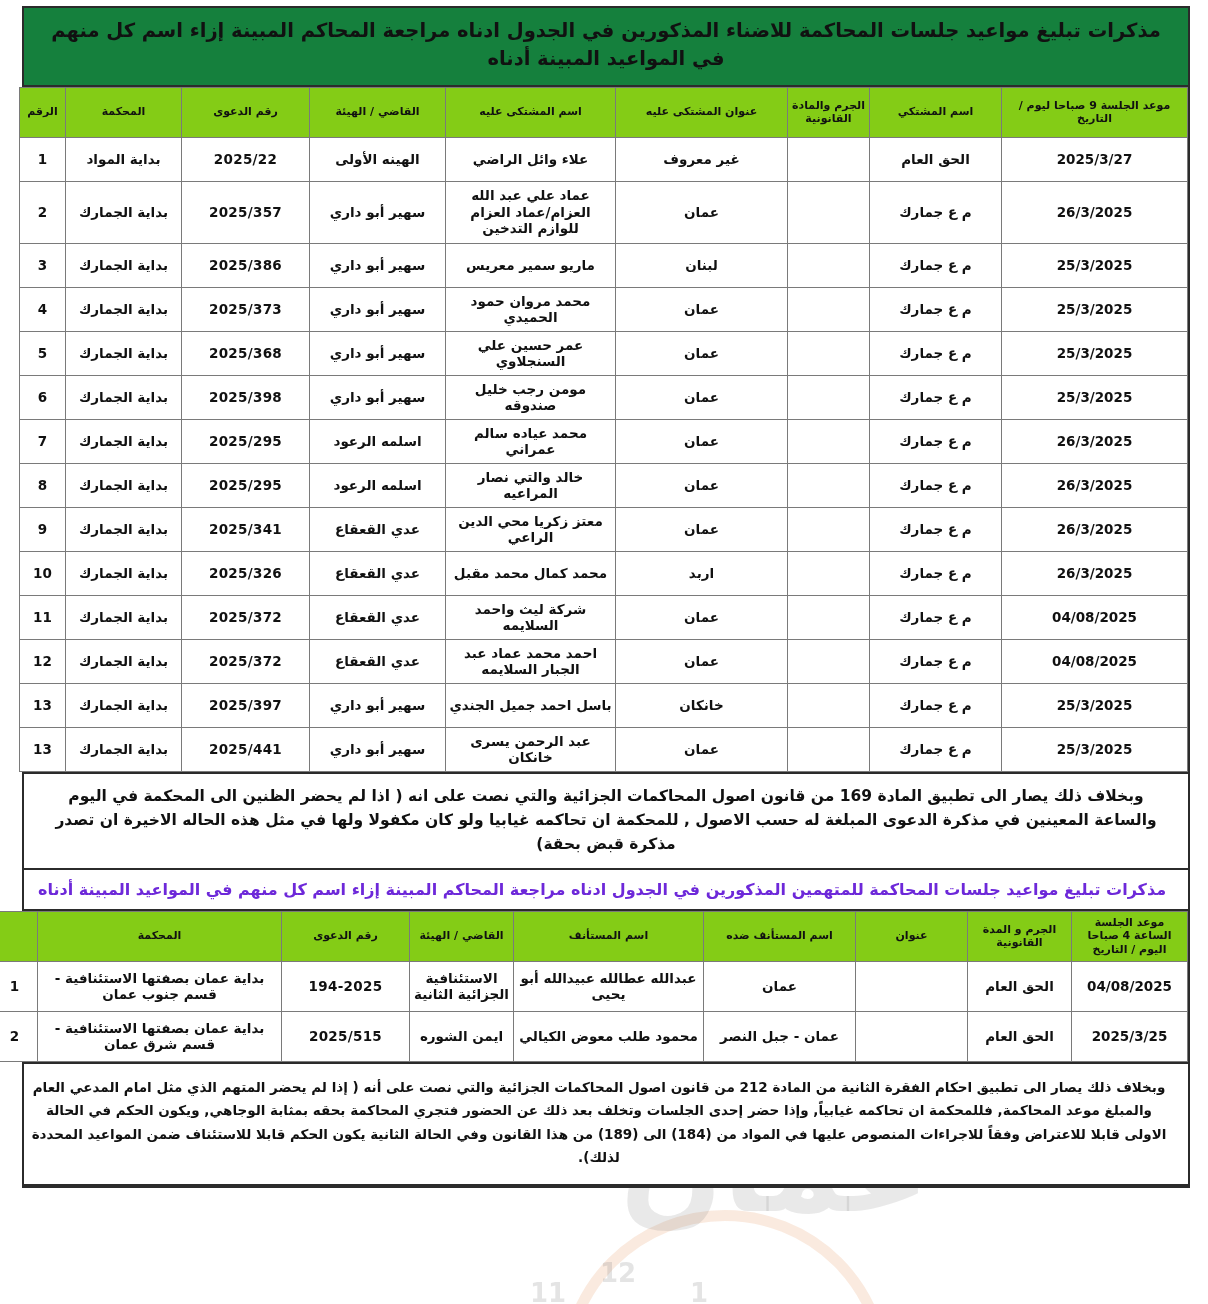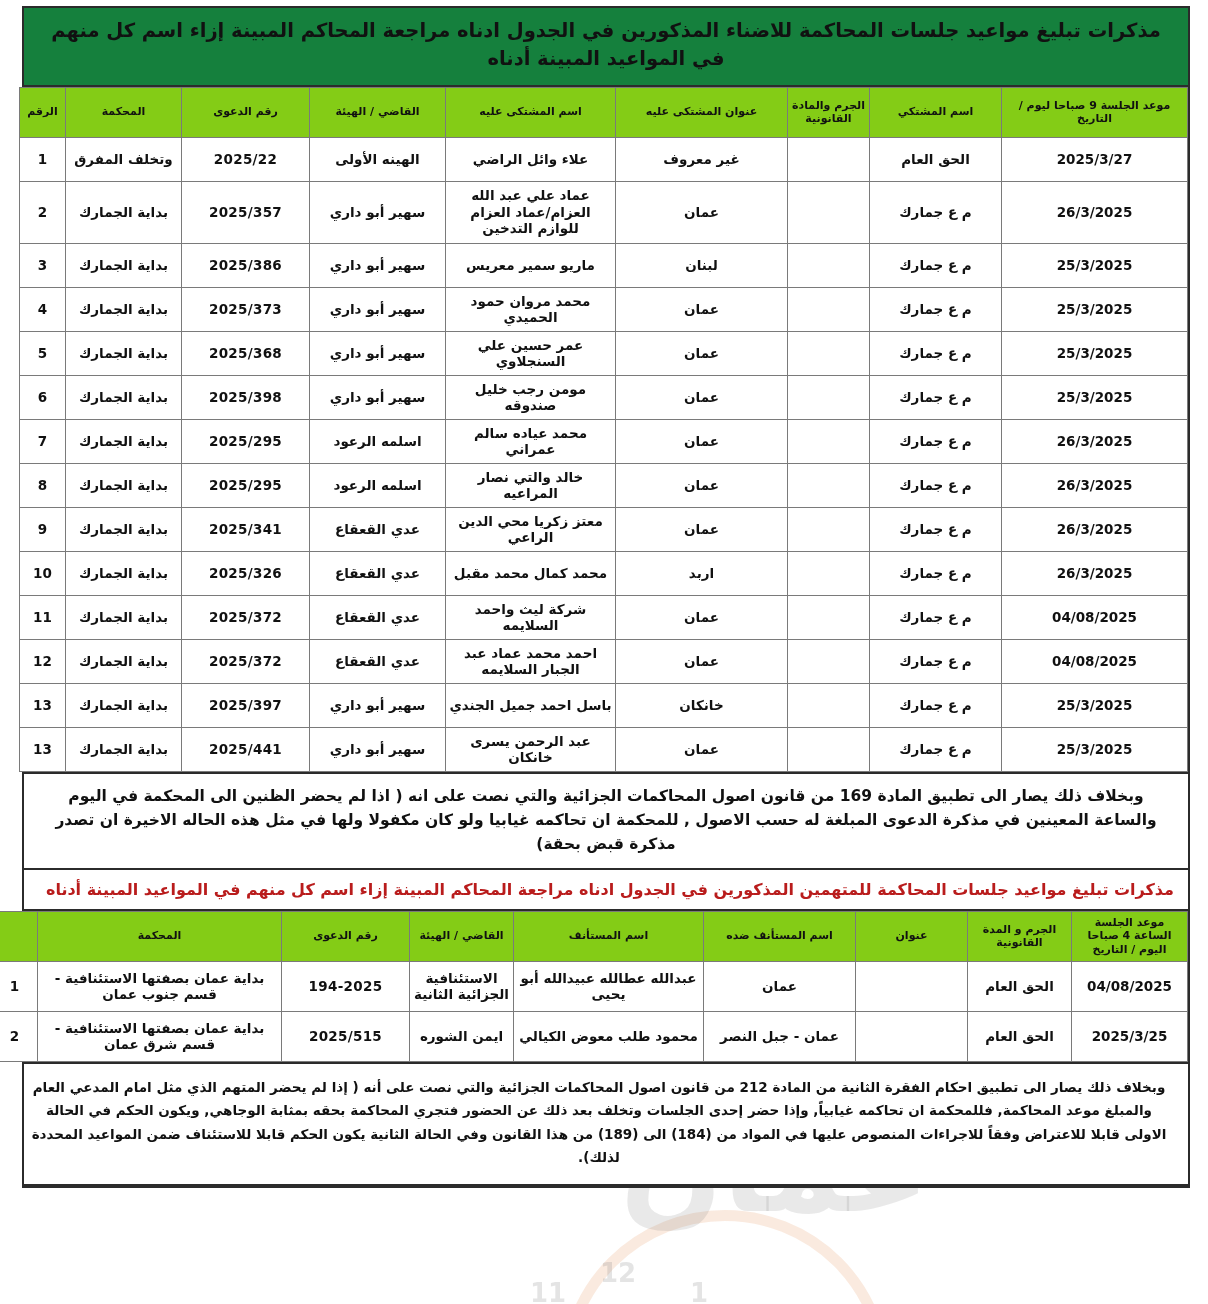--- a/index.html
+++ b/index.html
@@ -61,24 +61,24 @@
     font-size: 19.5px;
     font-weight: bold;
     line-height: 1.45;
     color: #111;
     background: #15803d;
   }
   .section-title {
     border-top: 2px solid #2b2b2b;
     border-bottom: 2px solid #2b2b2b;
     padding: 10px 14px;
-    text-align: right;
+    text-align: left;
     font-size: 16px;
     font-weight: bold;
-    color: #b91c1c;
+    color: #6d28d9;
     background: #fff;
   }
 
   
   table.court {
     width: 100%;
     border-collapse: collapse;
     background: #fff;
     table-layout: fixed;
   }
@@ -230,21 +230,21 @@
     </thead>
     <tbody>
       <tr>
         <td class="date">2025/3/27</td>
         <td>الحق العام</td>
         <td class="empty-cell"></td>
         <td>غير معروف</td>
         <td class="name-cell">علاء وائل الراضي</td>
         <td>الهينه الأولى</td>
         <td class="case-no">2025/22</td>
-        <td>وتخلف المفرق</td>
+        <td>بداية المواد</td>
         <td class="num">1</td>
       </tr>
       <tr class="tall">
         <td class="date">26/3/2025</td>
         <td>م ع جمارك</td>
         <td class="empty-cell"></td>
         <td>عمان</td>
         <td class="name-cell">عماد علي عبد الله العزام/عماد العزام للوازم التدخين</td>
         <td>سهير أبو داري</td>
         <td class="case-no">2025/357</td>

